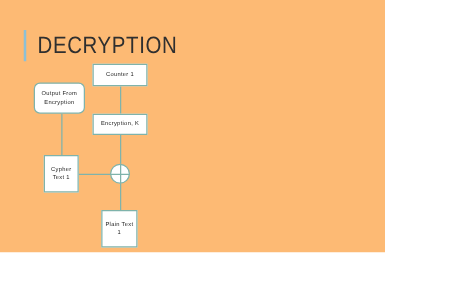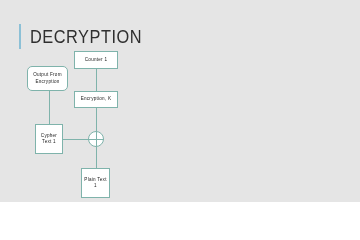--- a/index.html
+++ b/index.html
@@ -5,23 +5,23 @@
   html, body {
     margin: 0;
     padding: 0;
     background: #ffffff;
   }
   body {
     font-family: "Liberation Sans", sans-serif;
   }
   #slide {
     position: relative;
-    width: 360px;
+    width: 308px;
     height: 202px;
-    background: #e5e5e5;
+    background: #fdba74;
     overflow: hidden;
   }
 
   
   #title-block {
     position: absolute;
     left: 19px;
     top: 23px;
     display: flex;
     align-items: center;

